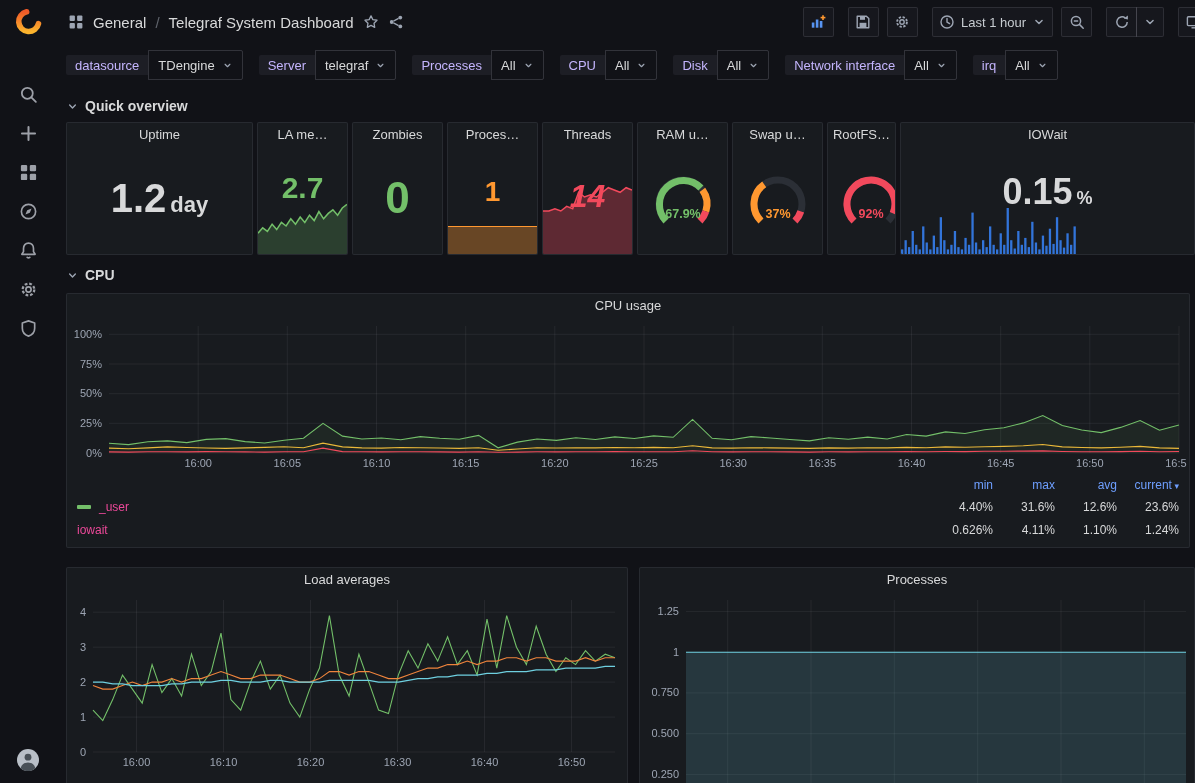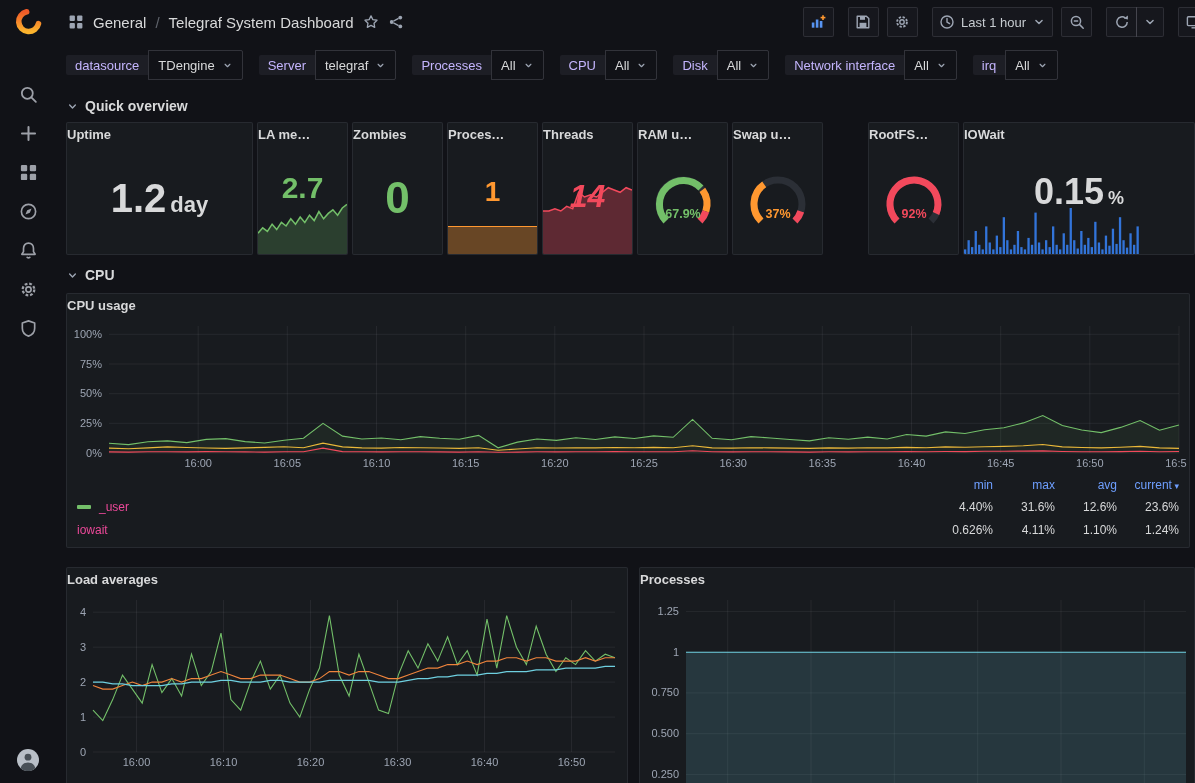--- a/index.html
+++ b/index.html
@@ -36,21 +36,21 @@
 .var-group{display:flex;align-items:center}
 .var-label{background:rgba(204,204,220,0.07);color:#c4b5fd;font-size:13px;height:20px;display:flex;align-items:center;padding:0 9px;border-radius:2px 0 0 2px;white-space:nowrap}
 .var-value{border:1px solid rgba(204,204,220,0.18);height:30px;display:flex;align-items:center;gap:7px;padding:0 9px;font-size:13px;color:#d8d9da;border-radius:0 2px 2px 0;cursor:pointer;white-space:nowrap}
 .vv-chev{width:11px;height:11px;color:#9da5b3}
 
 .content{position:absolute;left:56px;top:86px;right:0;bottom:0;padding-left:10px;overflow:hidden}
 .row-head{display:flex;align-items:center;gap:6px;height:20px;margin-top:10px;margin-bottom:6px;cursor:pointer}
 .row-head .chev{width:13px;height:13px;color:#9da5b3}
 .row-title{font-size:14px;font-weight:700;color:#d8d9da}
 .panel{background:#181b1f;border:1px solid rgba(204,204,220,0.09);border-radius:2px;overflow:hidden;position:relative}
-.panel-title{text-align:left;font-size:13px;font-weight:700;color:#d8d9da;height:24px;line-height:24px;white-space:nowrap;overflow:hidden;cursor:pointer}
+.panel-title{text-align:center;font-size:13px;font-weight:400;color:#d8d9da;height:24px;line-height:24px;white-space:nowrap;overflow:hidden;cursor:pointer}
 
 .stats-row{display:flex;gap:4px;height:133px}
 .panel.stat{display:flex;flex-direction:column}
 .stat-body{position:relative;flex:1}
 .stat-value{position:absolute;left:0;right:0;display:flex;justify-content:center;align-items:baseline;gap:4px;font-weight:700;z-index:2}
 .stat-value .sv{line-height:1}
 .stat-value .su{line-height:1}
 .spark{position:absolute;left:0;right:0;bottom:0;z-index:1}
 .stat-bar{position:absolute;left:0;right:0;bottom:0;z-index:1}
 .gauge{position:absolute;left:0;right:0;top:50%;transform:translateY(-50%);display:flex;justify-content:center}
@@ -430,21 +430,21 @@
           <div class="gauge">
             <svg width="86" height="60">
               <path d="M 26.0 50.0 A 24 24 0 1 1 60.0 50.0" stroke="#2b2f36" stroke-width="7" fill="none"></path>
               <path d="M 65.8 40.4 A 24 24 0 0 1 60.0 50.0" stroke="#f2495c" stroke-width="7" fill="none"></path>
               <path d="M 26.0 50.0 A 24 24 0 0 1 29.2 13.4" stroke="#ff9830" stroke-width="7" fill="none"></path>
               <text x="43" y="47" text-anchor="middle" fill="#ff9830" font-size="12.5" font-weight="bold" font-family="Liberation Sans, sans-serif">37%</text>
             </svg>
           </div>
         </div>
       </section>
-      <section class="panel stat" style="width: 91px; margin-left: 41px;">
+      <section class="panel stat" style="width: 69px;">
         <div class="panel-title">RootFS…</div>
         <div class="stat-body">
           <div class="gauge">
             <svg width="86" height="60">
               <path d="M 26.0 50.0 A 24 24 0 1 1 60.0 50.0" stroke="#2b2f36" stroke-width="7" fill="none"></path>
               <path d="M 26.0 50.0 A 24 24 0 1 1 65.0 42.5" stroke="#f2495c" stroke-width="7" fill="none"></path>
               <text x="43" y="47" text-anchor="middle" fill="#f2495c" font-size="12.5" font-weight="bold" font-family="Liberation Sans, sans-serif">92%</text>
             </svg>
           </div>
         </div>

